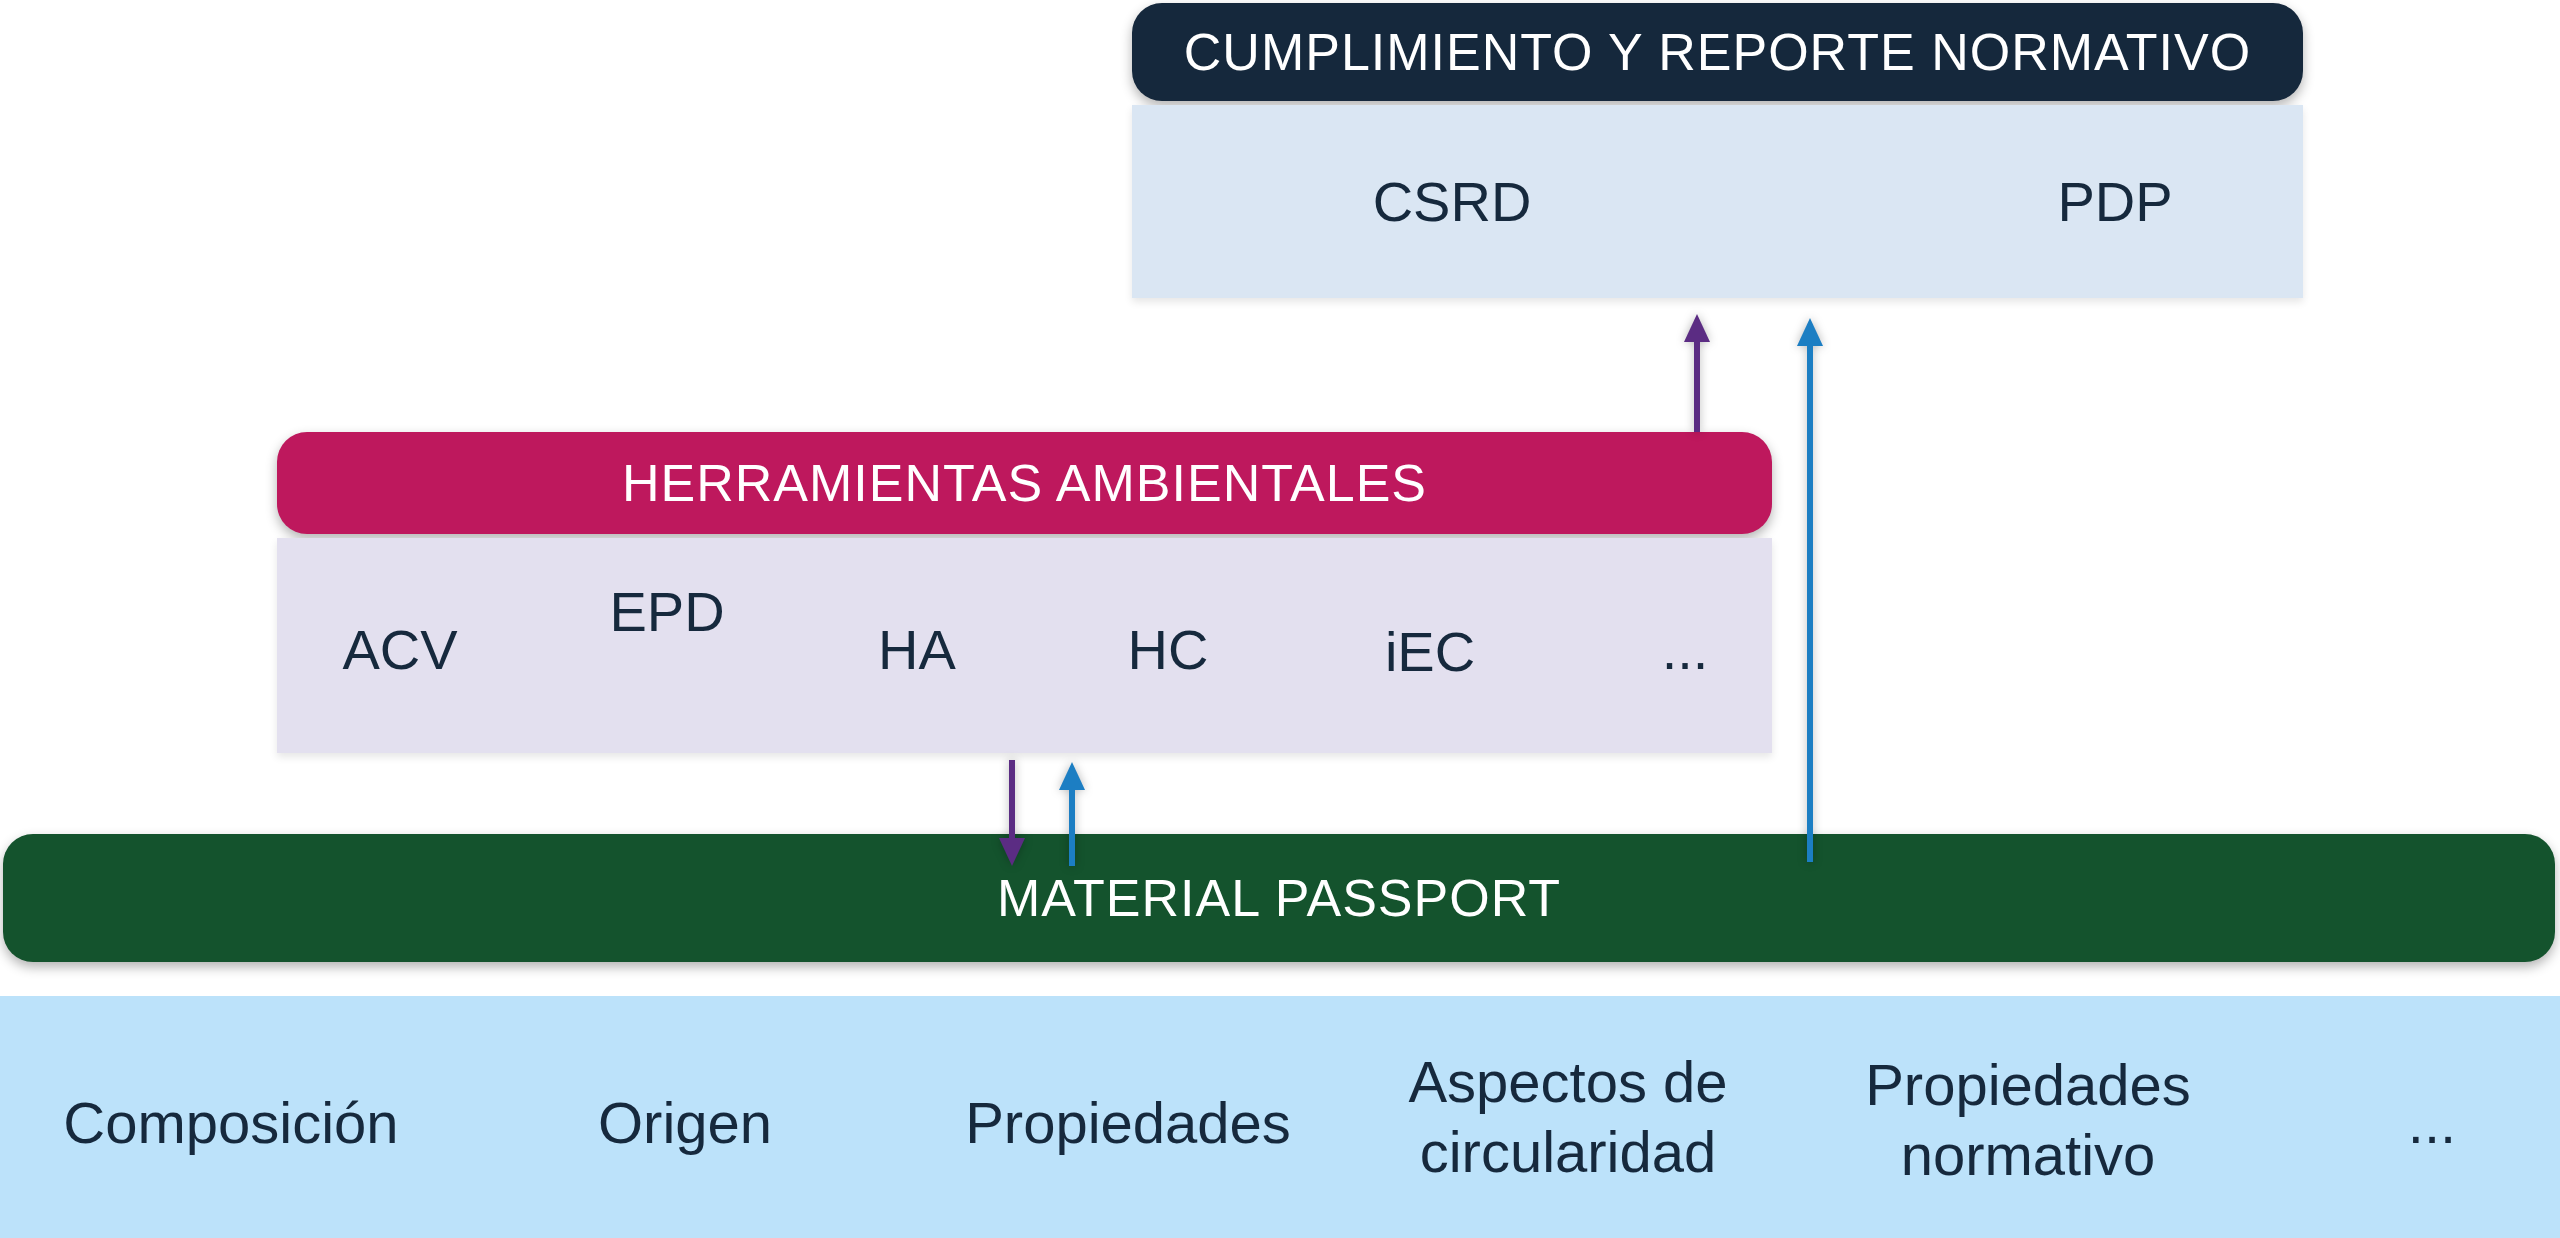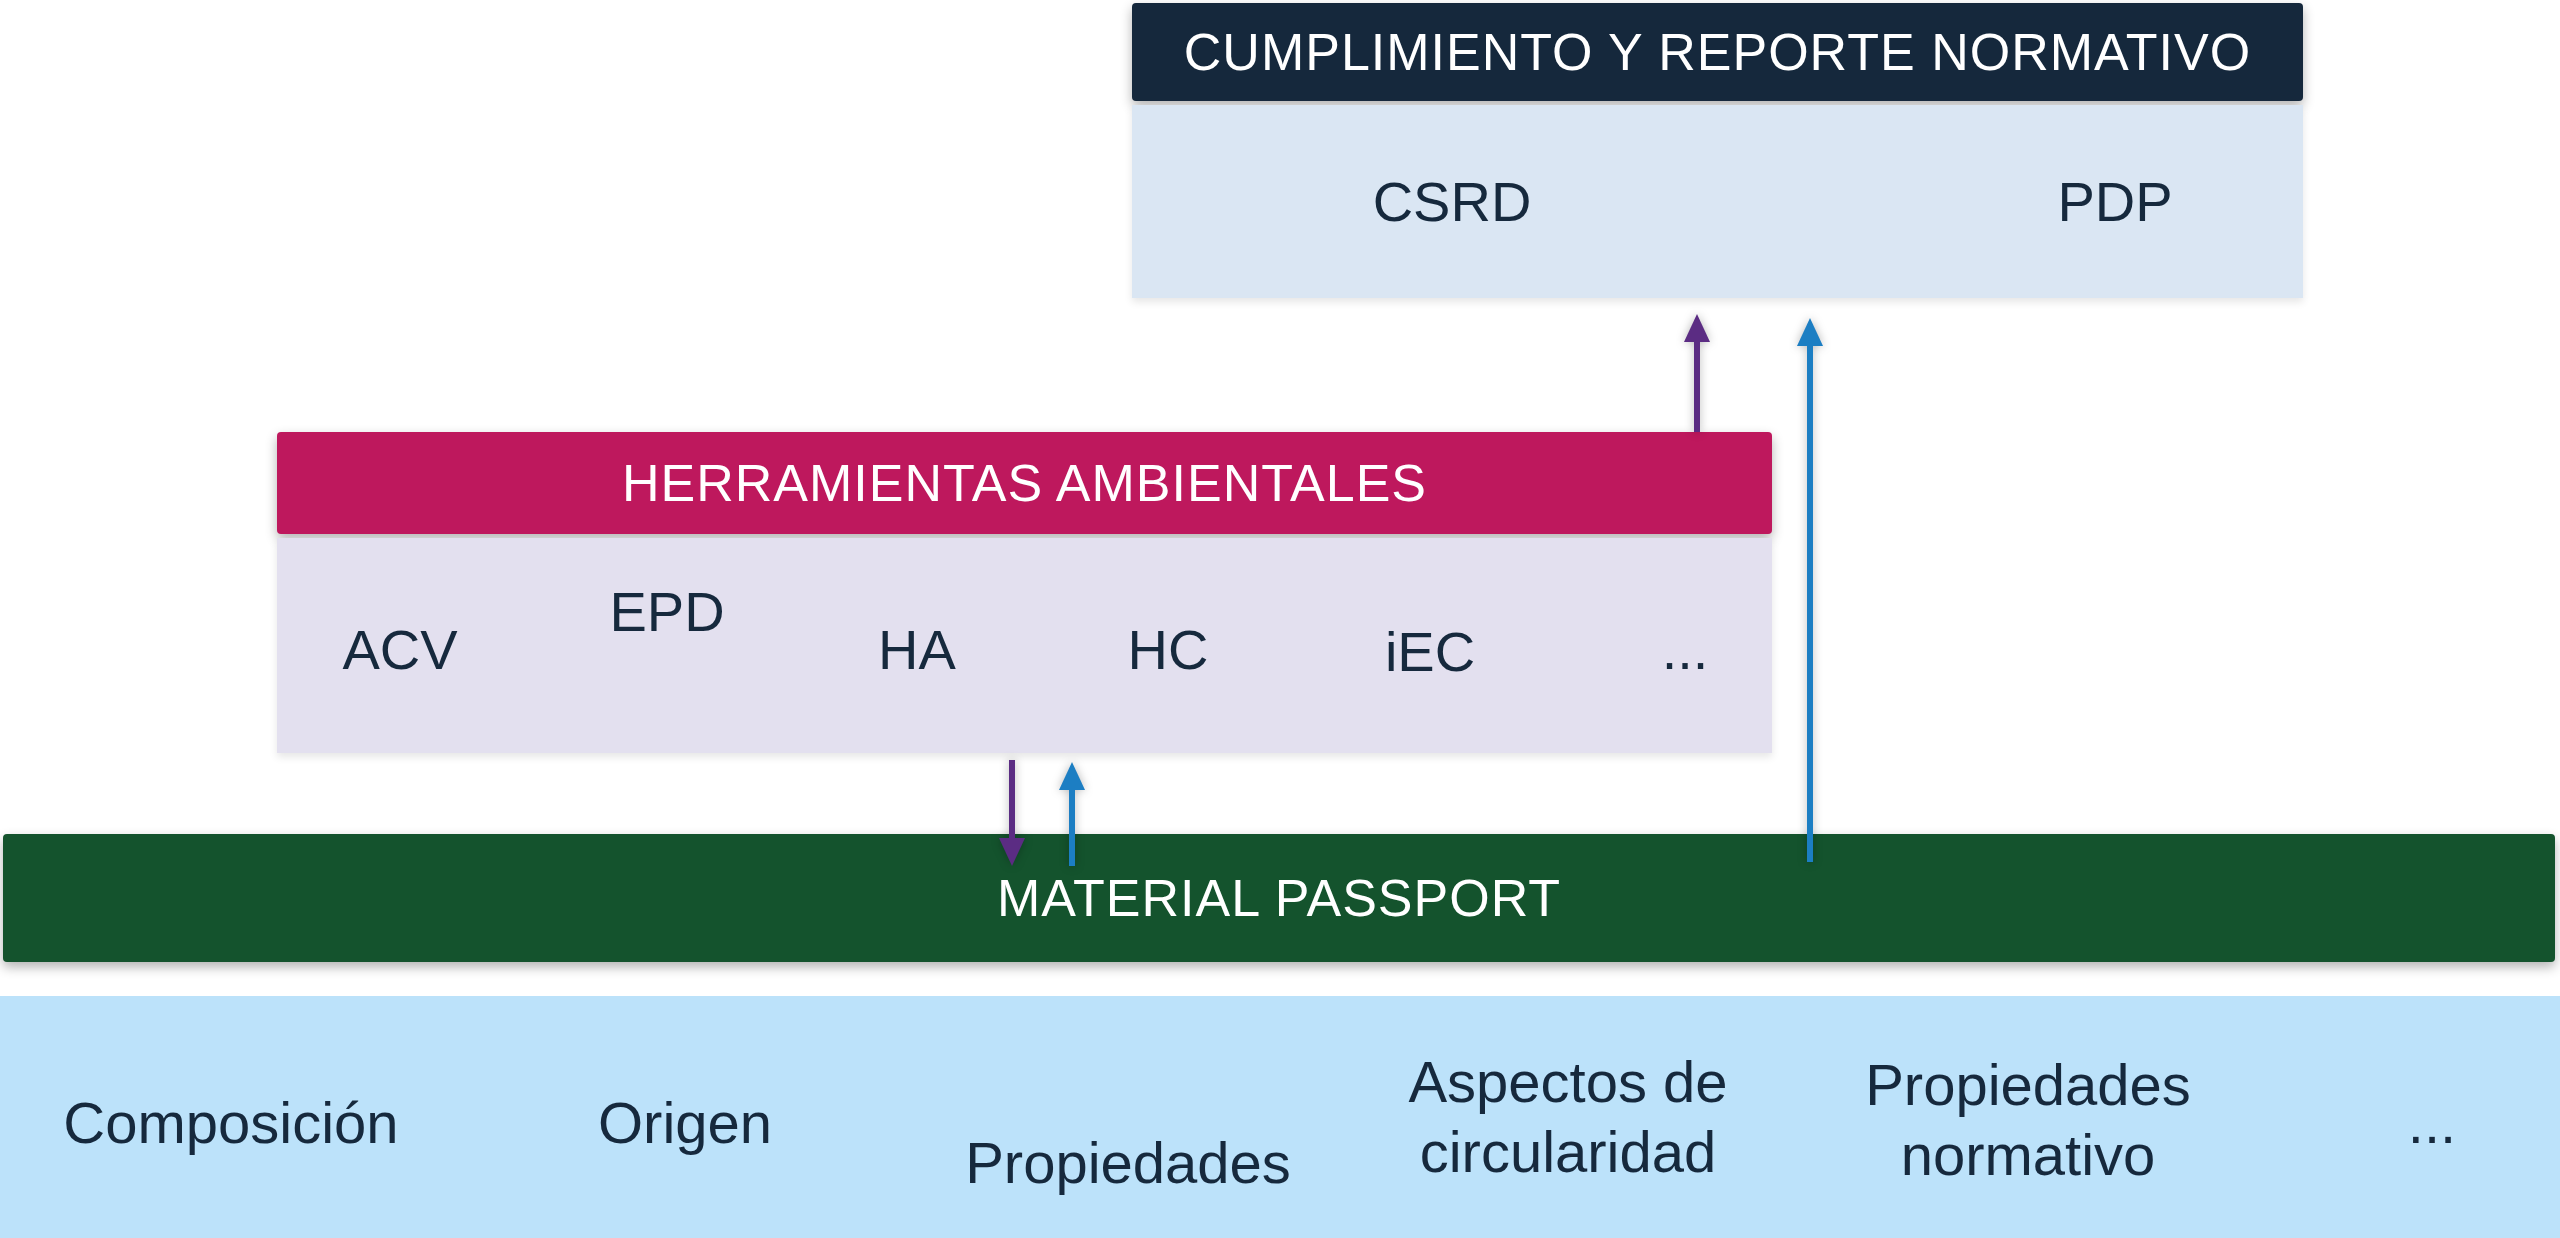--- a/index.html
+++ b/index.html
@@ -1,20 +1,20 @@
 <!DOCTYPE html>
 <html><head>
 <meta charset="utf-8">
 <style>
   html,body{margin:0;padding:0;background:#ffffff;}
   .canvas{position:relative;width:2560px;height:1238px;background:#ffffff;overflow:hidden;
           font-family:"Liberation Sans", sans-serif;}
 
   
-  .hdr{position:absolute;border-radius:4px;display:flex;align-items:center;justify-content:center;
+  .hdr{position:absolute;border-radius:30px;display:flex;align-items:center;justify-content:center;
        color:#ffffff;font-size:52px;letter-spacing:1px;white-space:nowrap;
        box-shadow:0 5px 12px rgba(0,0,0,0.30);}
   .bod{position:absolute;box-shadow:0 4px 8px rgba(0,0,0,0.10);}
 
   #compliance-hdr{left:1132px;top:3px;width:1171px;height:98px;background:#15283C;}
   #compliance-bod{left:1132px;top:105px;width:1171px;height:193px;background:#DAE6F3;}
 
   #tools-hdr{left:277px;top:432px;width:1495px;height:102px;background:#be185d;}
   #tools-bod{left:277px;top:538px;width:1495px;height:215px;background:#E3E0EF;}
 
@@ -31,21 +31,21 @@
 
   #item-acv{left:400px;top:649px;}
   #item-epd{left:667px;top:611px;}
   #item-ha{left:917px;top:649px;}
   #item-hc{left:1168px;top:649px;}
   #item-iec{left:1430px;top:651px;}
   #item-tools-dots{left:1685px;top:649px;}
 
   #item-composicion{left:231px;top:1122px;}
   #item-origen{left:685px;top:1122px;}
-  #item-propiedades{left:1128px;top:1122px;margin-top:40px;}
+  #item-propiedades{left:1128px;top:1122px;}
   #item-aspectos{left:1568px;top:1117px;width:440px;}
   #item-cumplimento{left:2028px;top:1120px;width:480px;}
   #item-passport-dots{left:2432px;top:1122px;}
 
   
   .arrow{position:absolute;width:32px;filter:drop-shadow(0 0 5px rgba(0,0,0,0.28));}
   .arrow .shaft{position:absolute;left:50%;transform:translateX(-50%);width:6px;}
   .arrow .head{position:absolute;left:50%;transform:translateX(-50%);width:0;height:0;
                border-left:13px solid transparent;border-right:13px solid transparent;}
   .purple .shaft{background:#5B2C83;}

